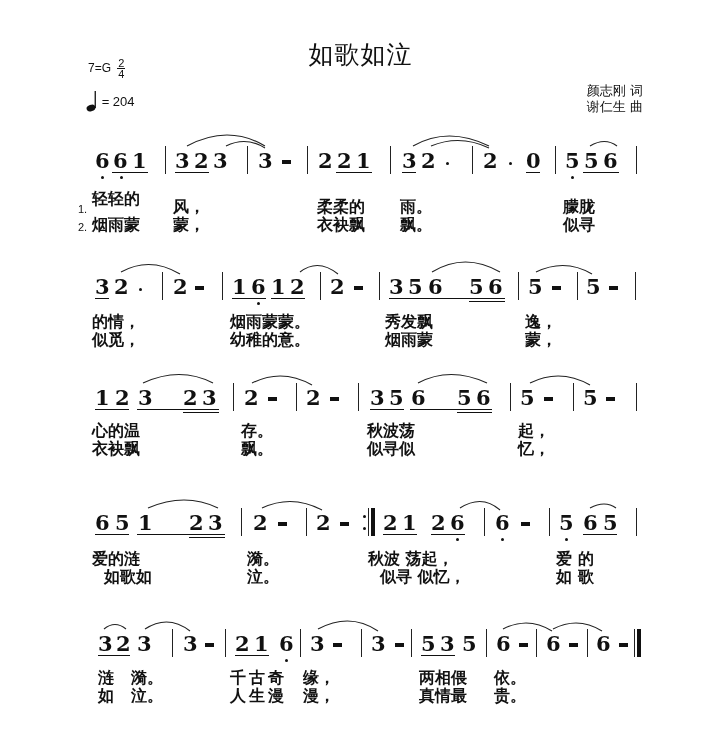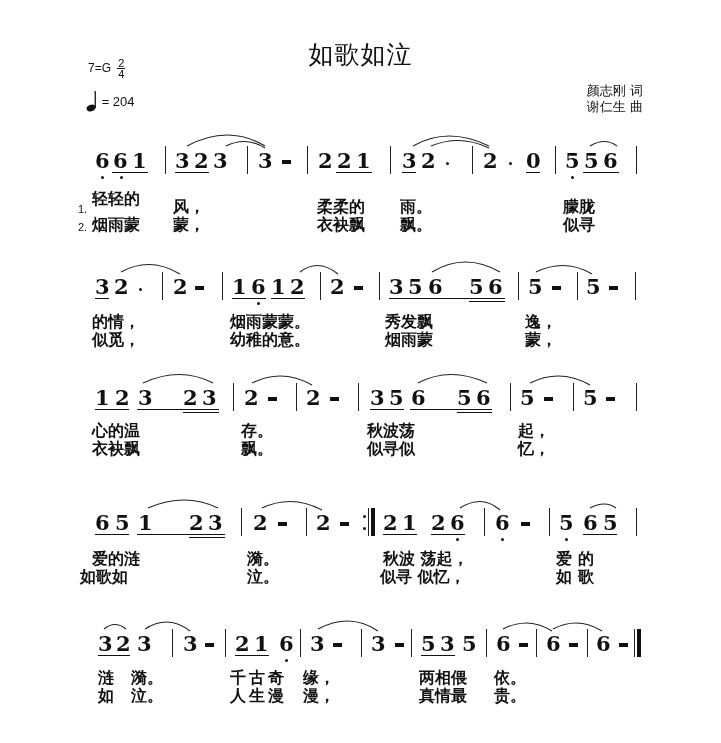--- a/index.html
+++ b/index.html
@@ -239,23 +239,23 @@
 
   <div class="n" style="left:559px;top:512px">5</div>
   <div class="n" style="left:583px;top:512px">6</div>
   <div class="n" style="left:603px;top:512px">5</div>
   <div class="dot" style="left:565px;top:538px"></div>
   <div class="ul" style="left:583px;top:534px;width:34px"></div>
   <div class="bar" style="left:636px;top:508px;height:28px"></div>
 
   <div class="lyr" style="left:92px;top:550px">爱的涟</div>
   <div class="lyr" style="left:247px;top:550px">漪。</div>
-  <div class="lyr" style="left:383px;top:550px">秋波 荡起，</div>
+  <div class="lyr" style="left:368px;top:550px">秋波 荡起，</div>
   <div class="lyr" style="left:556px;top:550px;letter-spacing:6px">爱的</div>
-  <div class="lyr" style="left:80px;top:568px">如歌如</div>
+  <div class="lyr" style="left:104px;top:568px">如歌如</div>
   <div class="lyr" style="left:247px;top:568px">泣。</div>
   <div class="lyr" style="left:380px;top:568px">似寻 似忆，</div>
   <div class="lyr" style="left:556px;top:568px;letter-spacing:6px">如歌</div>
 </div>
 
 <div>
   <div class="n" style="left:98px;top:633px">3</div>
   <div class="n" style="left:116px;top:633px">2</div>
   <div class="n" style="left:137px;top:633px">3</div>
   <div class="ul" style="left:98px;top:655px;width:32px"></div>

